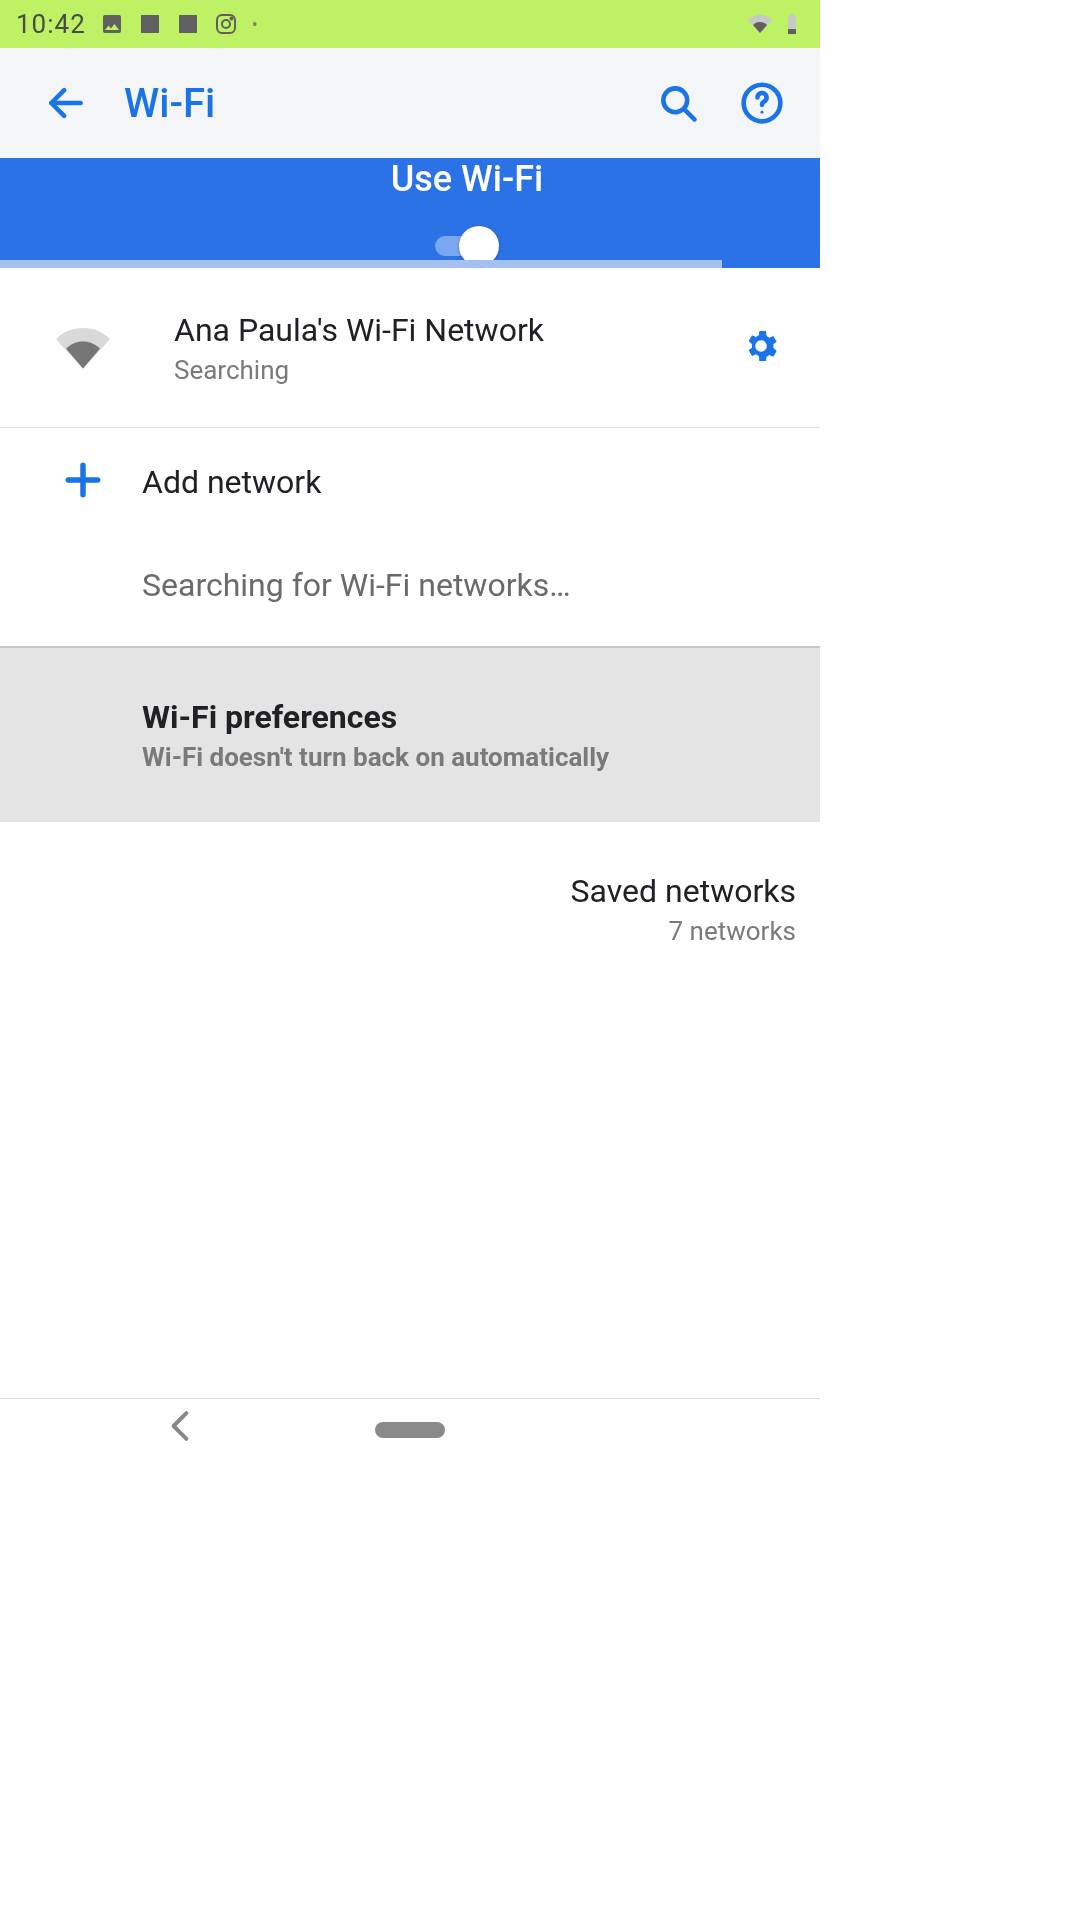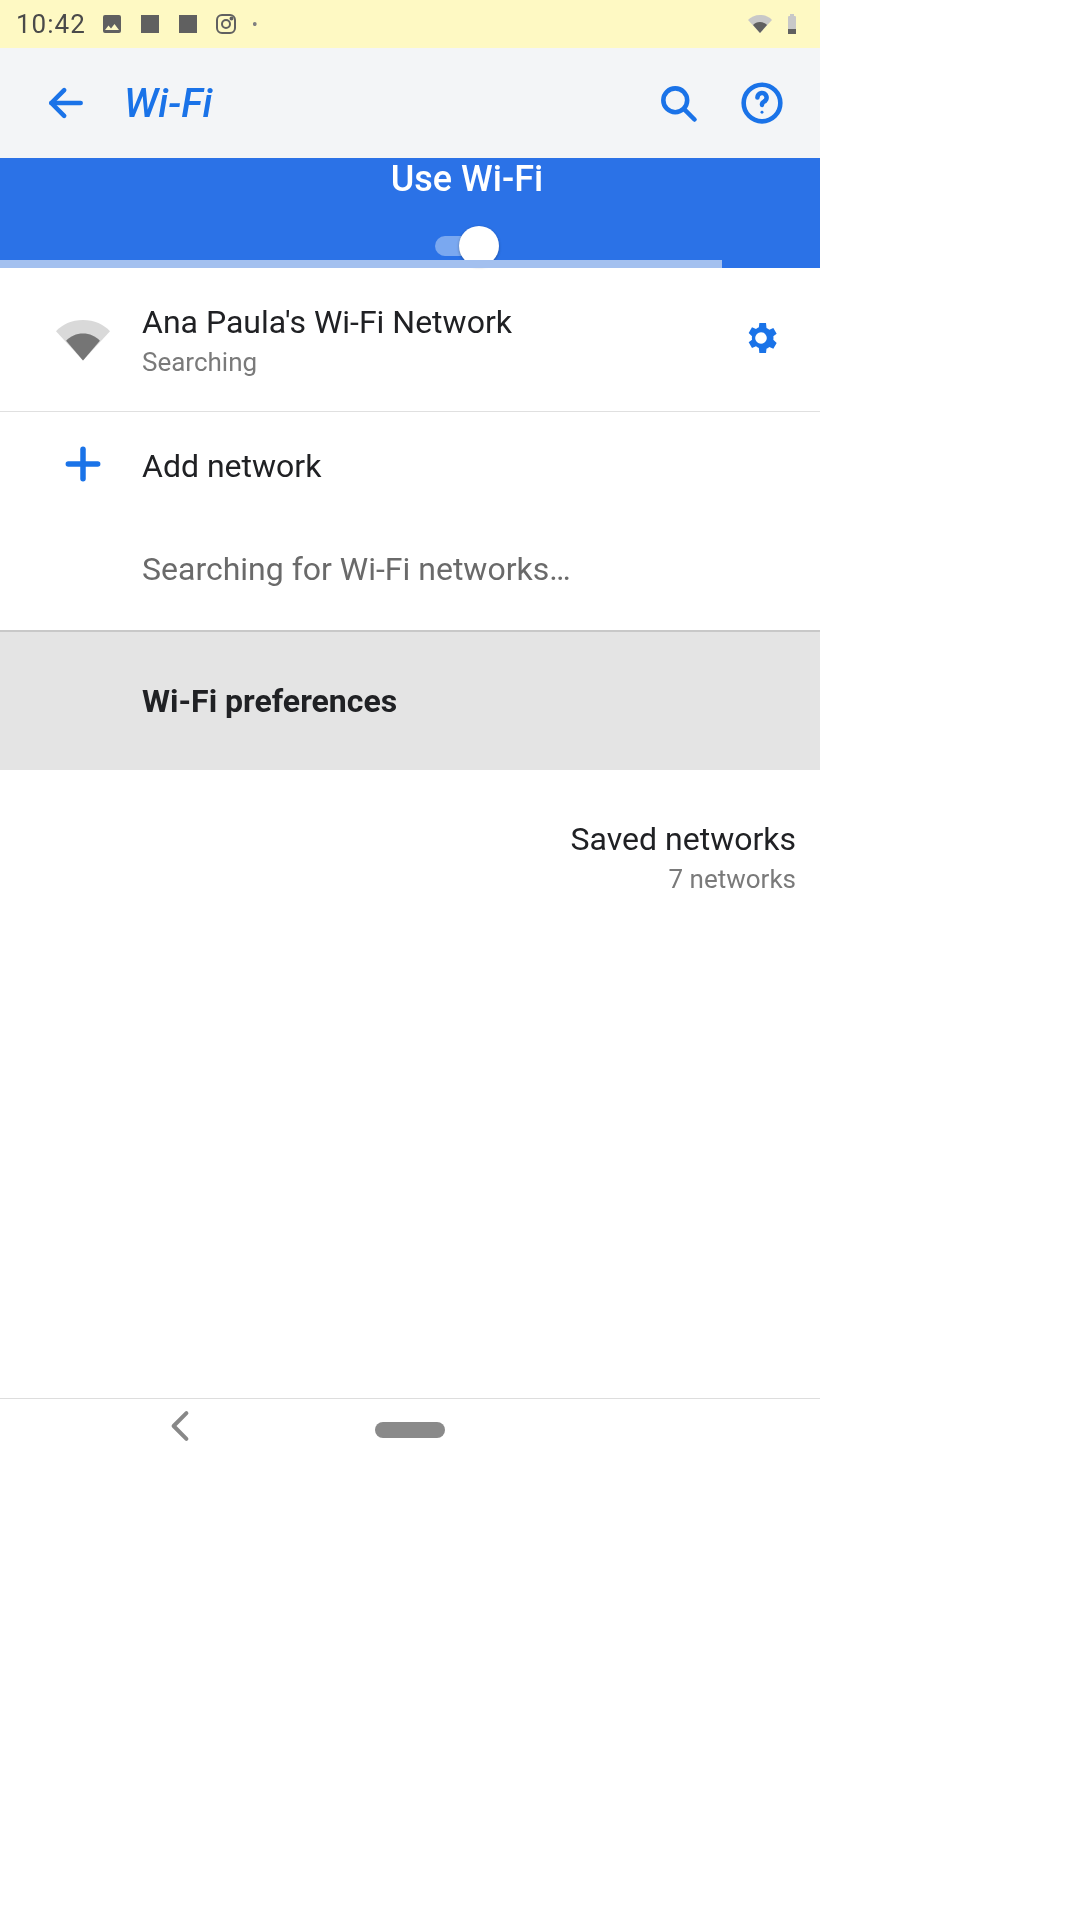--- a/index.html
+++ b/index.html
@@ -7,21 +7,21 @@
       width: 820px;
       height: 1460px;
       background: #fff;
       font-family: Roboto, -apple-system, BlinkMacSystemFont, "Segoe UI", Arial, sans-serif;
       overflow: hidden;
       position: relative;
     }
     
     .status-bar {
       height: 48px;
-      background: #fef9c3;
+      background: #bef264;
       display: flex;
       align-items: center;
       padding: 0 16px;
       font-size: 24px;
       color: #606060;
       justify-content: space-between;
     }
     .status-left { display: flex; align-items: center; gap: 14px; }
     .status-right { display: flex; align-items: center; gap: 8px; }
     .status-time { font-size: 26px; color: #4a4a4a; letter-spacing: 1px; }
@@ -29,21 +29,20 @@
     .status-icon svg { width: 24px; height: 24px; }
     .status-dot { font-size: 18px; color: #808080; }
 
     
     .app-bar {
       height: 110px;
       background: #f3f5f7;
       display: flex;
       align-items: center;
       padding: 16px 16px;
-      font-style: italic;
     }
     .app-bar .back { width: 100px; display:flex; align-items:center; justify-content:center; }
     .app-bar .title {
       flex: 1;
       font-size: 40px;
       font-weight: 500;
       color: #1a73e8;
       padding-left: 8px;
     }
     .app-bar .actions { display: flex; gap: 40px; padding-right: 20px; }
@@ -107,21 +106,21 @@
       width: 118px;
       display:flex;
       justify-content:center;
       align-items:center;
     }
     .row .content { flex:1; padding: 24px 0; }
     .row .content .primary { font-size: 32px; color: #202124; }
     .row .content .secondary { font-size: 26px; color: #7a7a7a; margin-top: 6px; }
     .row .trailing { width: 70px; display:flex; justify-content:center; align-items:center; }
 
-    .row.connected { height: 144px; }
+    .row.connected { height: 160px; gap: 32px; }
     .row.add { height: 108px; border-bottom: none; }
     .searching-row { padding: 30px 24px 42px 142px; font-size: 32px; color: #6a6a6a; border-bottom: 2px solid #c8c8c8; }
 
     .row.prefs { background: #e4e4e4; border-bottom: none; padding-top: 26px; padding-bottom: 26px; font-weight: bold; }
     .row.prefs .leading { width:118px; }
     .row.prefs .content .primary { font-size: 32px; }
     .row.prefs .content .secondary { font-size: 26px; }
 
     .row.saved { border-bottom: none; padding-top: 26px; padding-bottom: 26px; text-align: right; }
 
@@ -269,20 +268,21 @@
     <div class="primary">Add network</div>
   </div>
 </div>
 
 <div class="searching-row">Searching for Wi-Fi networks…</div>
 
 <div class="row prefs">
   <div class="leading"></div>
   <div class="content">
     <div class="primary">Wi-Fi preferences</div>
+    <div class="secondary">Wi-Fi doesn't turn back on automatically</div>
   </div>
 </div>
 
 <div class="row saved">
   <div class="leading"></div>
   <div class="content">
     <div class="primary">Saved networks</div>
     <div class="secondary">7 networks</div>
   </div>
 </div>

